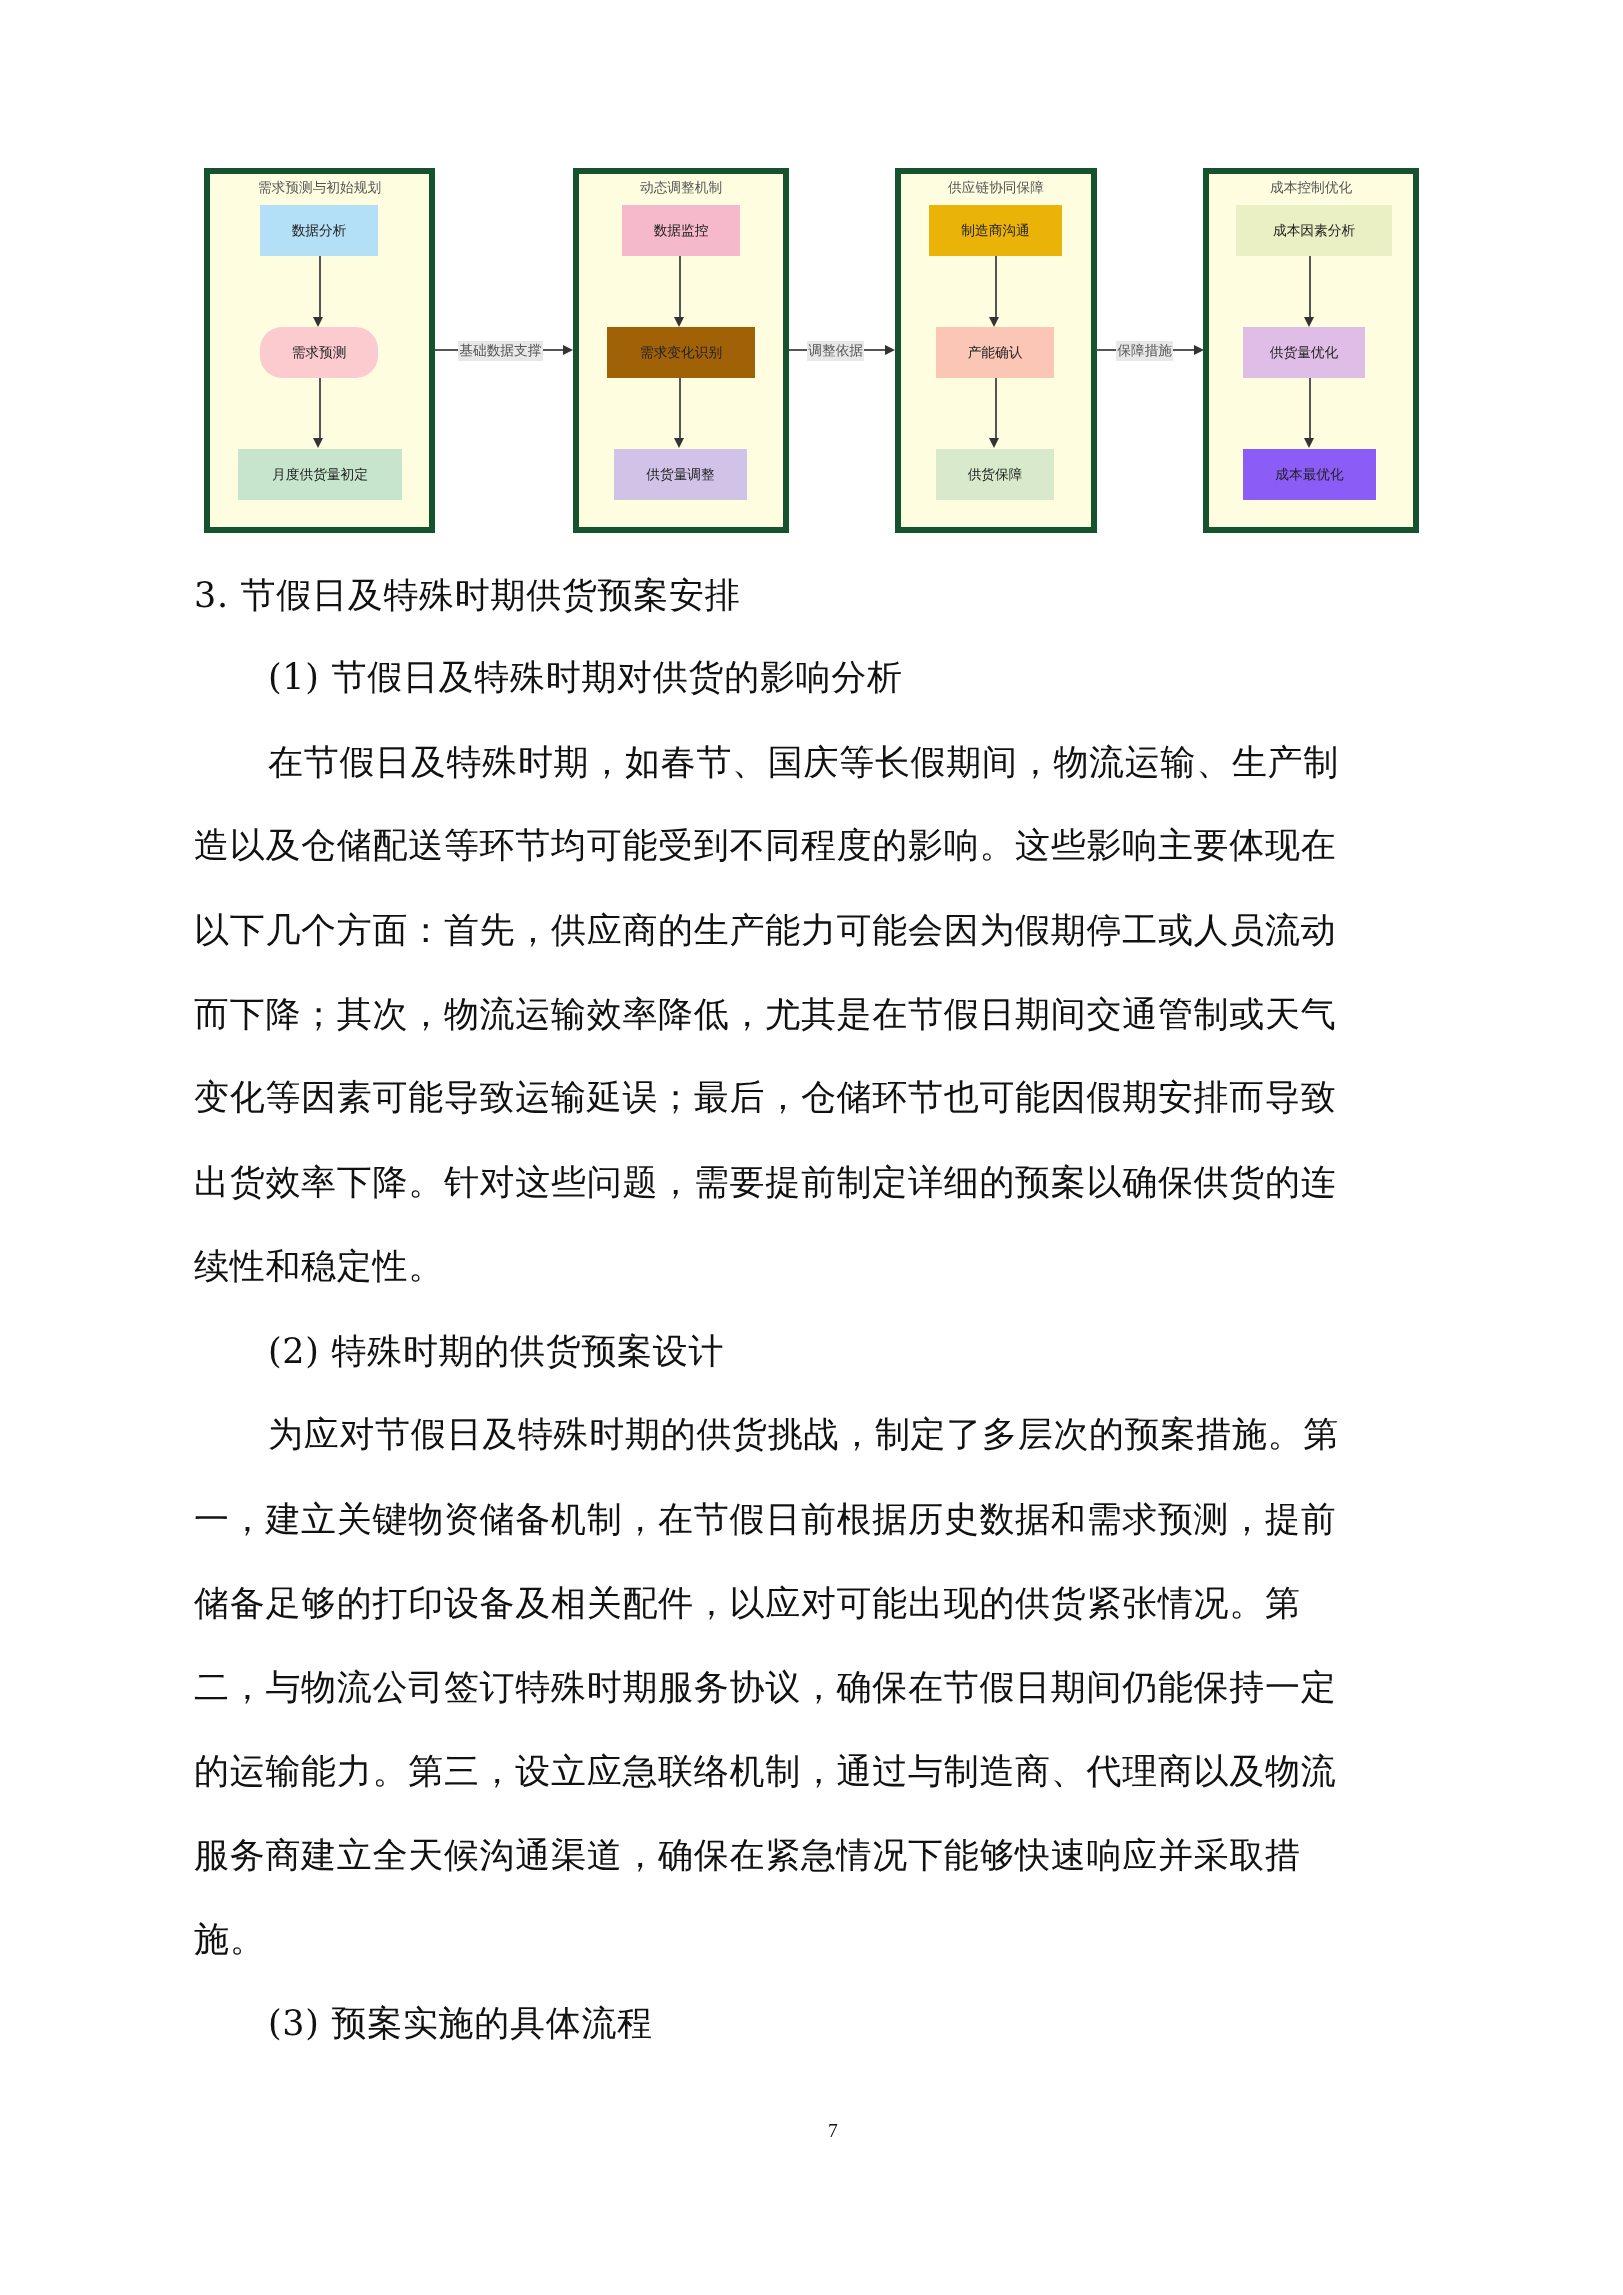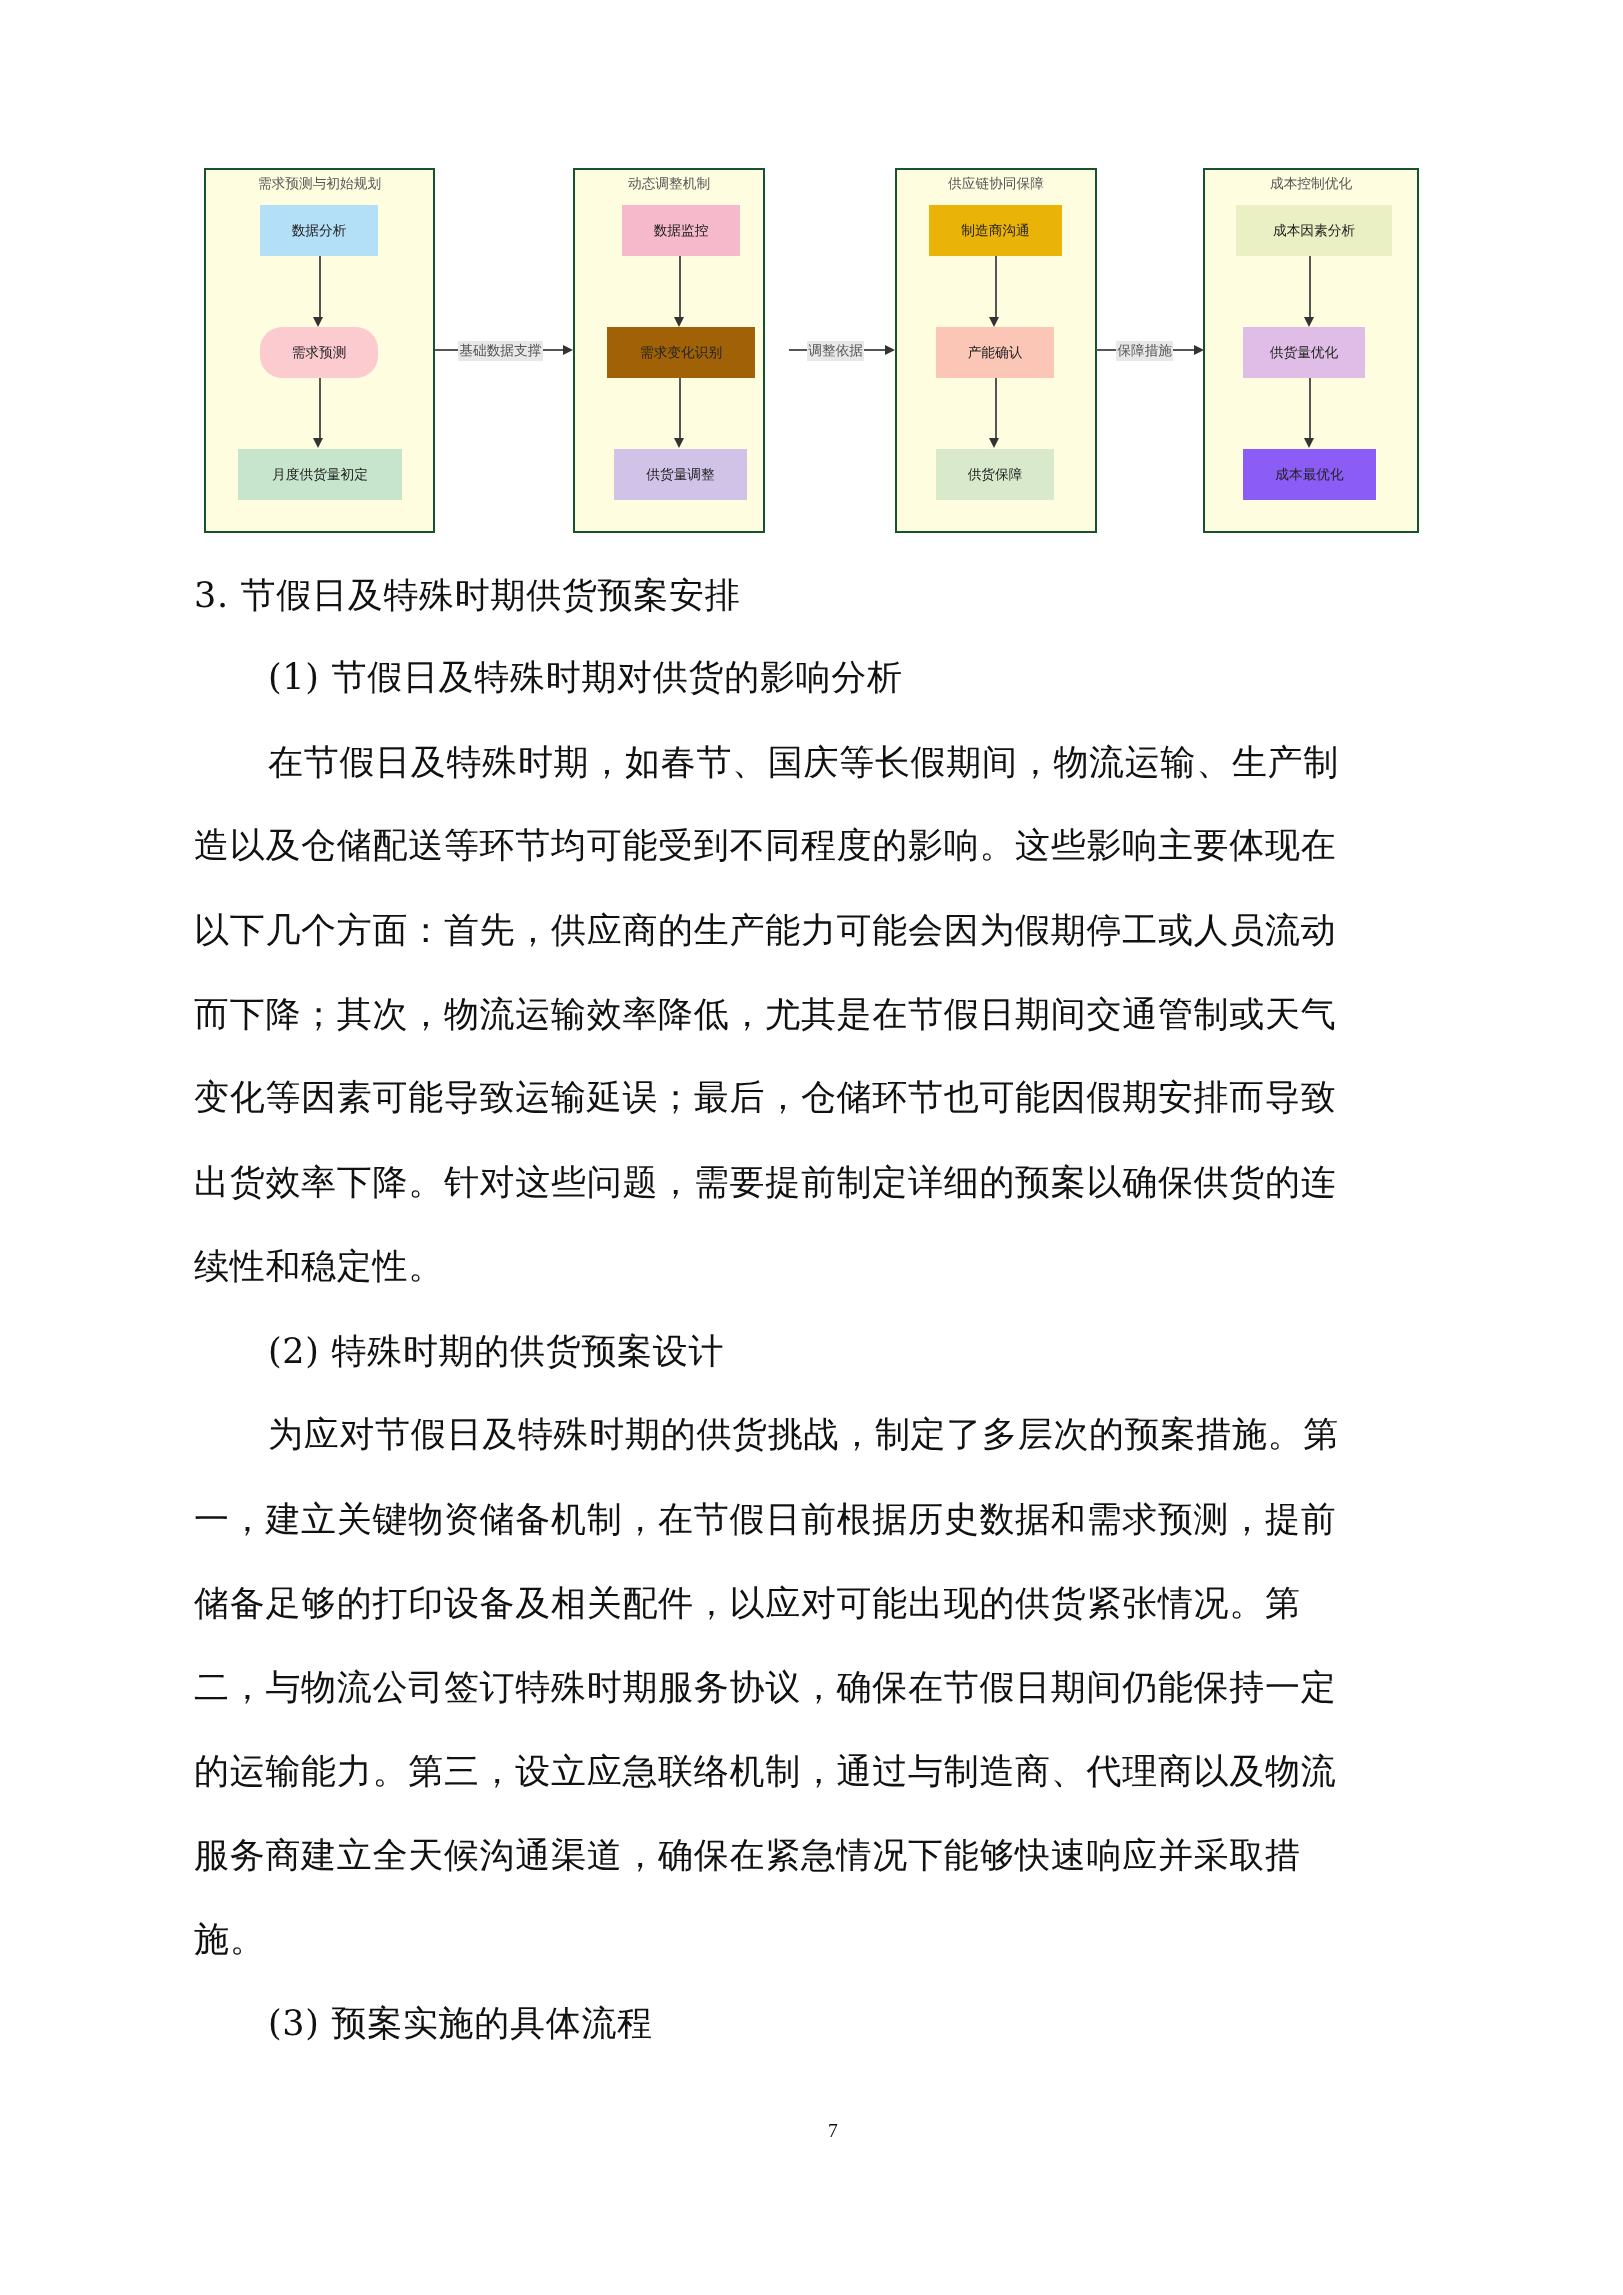--- a/index.html
+++ b/index.html
@@ -1,20 +1,20 @@
 <!DOCTYPE html>
 <html style="font-size:10.5px"><head>
 <meta charset="utf-8">
 <style>
   html, body { margin: 0; padding: 0; background: #ffffff; }
   body { width: 1623px; height: 2295px; position: relative; overflow: hidden;
          font-family: "DejaVu Serif", "Liberation Serif", serif; color: #111; }
   .diagram { position: absolute; left: 0; top: 0; width: 1623px; height: 550px; }
   .panel { position: absolute; top: 168px; height: 365px; background: #fefde0;
-           border: 2px solid #14532d; box-sizing: border-box; }
+           border: 6px solid #14532d; box-sizing: border-box; }
   .panel-title { position: absolute; top: 5.2px; left: 0; right: 0; text-align: center;
                  font-family: "DejaVu Sans", sans-serif; font-size: 13.7px; color: #555; }
   .node { position: absolute; display: flex; align-items: center; justify-content: center;
           font-family: "DejaVu Sans", sans-serif; font-size: 13.7px; color: #222;
           height: 51px; box-sizing: border-box; }
   .vline { position: absolute; width: 2px; background: #555; }
   .varrow { position: absolute; width: 0; height: 0; border-left: 5.9px solid transparent;
             border-right: 5.9px solid transparent; border-top: 10.5px solid #333; }
   .hconn { position: absolute; height: 2px; background: #555; }
   .harrow { position: absolute; width: 0; height: 0; border-top: 5.9px solid transparent;
@@ -39,21 +39,21 @@
   <div class="varrow" style="left:313px; top:317px;"></div>
   <div class="node" style="left:260px; top:327px; width:118px; background:#fccbd0;border-radius:22px;">需求预测</div>
   <div class="vline" style="left:319px; top:378px; height:62px;"></div>
   <div class="varrow" style="left:313px; top:438px;"></div>
   <div class="node" style="left:238px; top:449px; width:164px; background:#c7e5cc;">月度供货量初定</div>
 
   <div class="hconn" style="left:435px; top:349px; width:131px;"></div>
   <div class="harrow" style="left:563px; top:345px;"></div>
   <div class="edge-label" style="left:458px; top:341px;">基础数据支撑</div>
 
-  <div class="panel" style="left:573px; width:192px;">
+  <div class="panel" style="left:573px; width:216px;">
     <div class="panel-title">动态调整机制</div>
   </div>
   <div class="node" style="left:622px; top:205px; width:118px; background:#f6b9cc;">数据监控</div>
   <div class="vline" style="left:679px; top:256px; height:62px;"></div>
   <div class="varrow" style="left:674px; top:317px;"></div>
   <div class="node" style="left:607px; top:327px; width:148px; background:#a16207;">需求变化识别</div>
   <div class="vline" style="left:679px; top:378px; height:62px;"></div>
   <div class="varrow" style="left:674px; top:438px;"></div>
   <div class="node" style="left:614px; top:449px; width:133px; background:#d1c3e8;">供货量调整</div>
 

